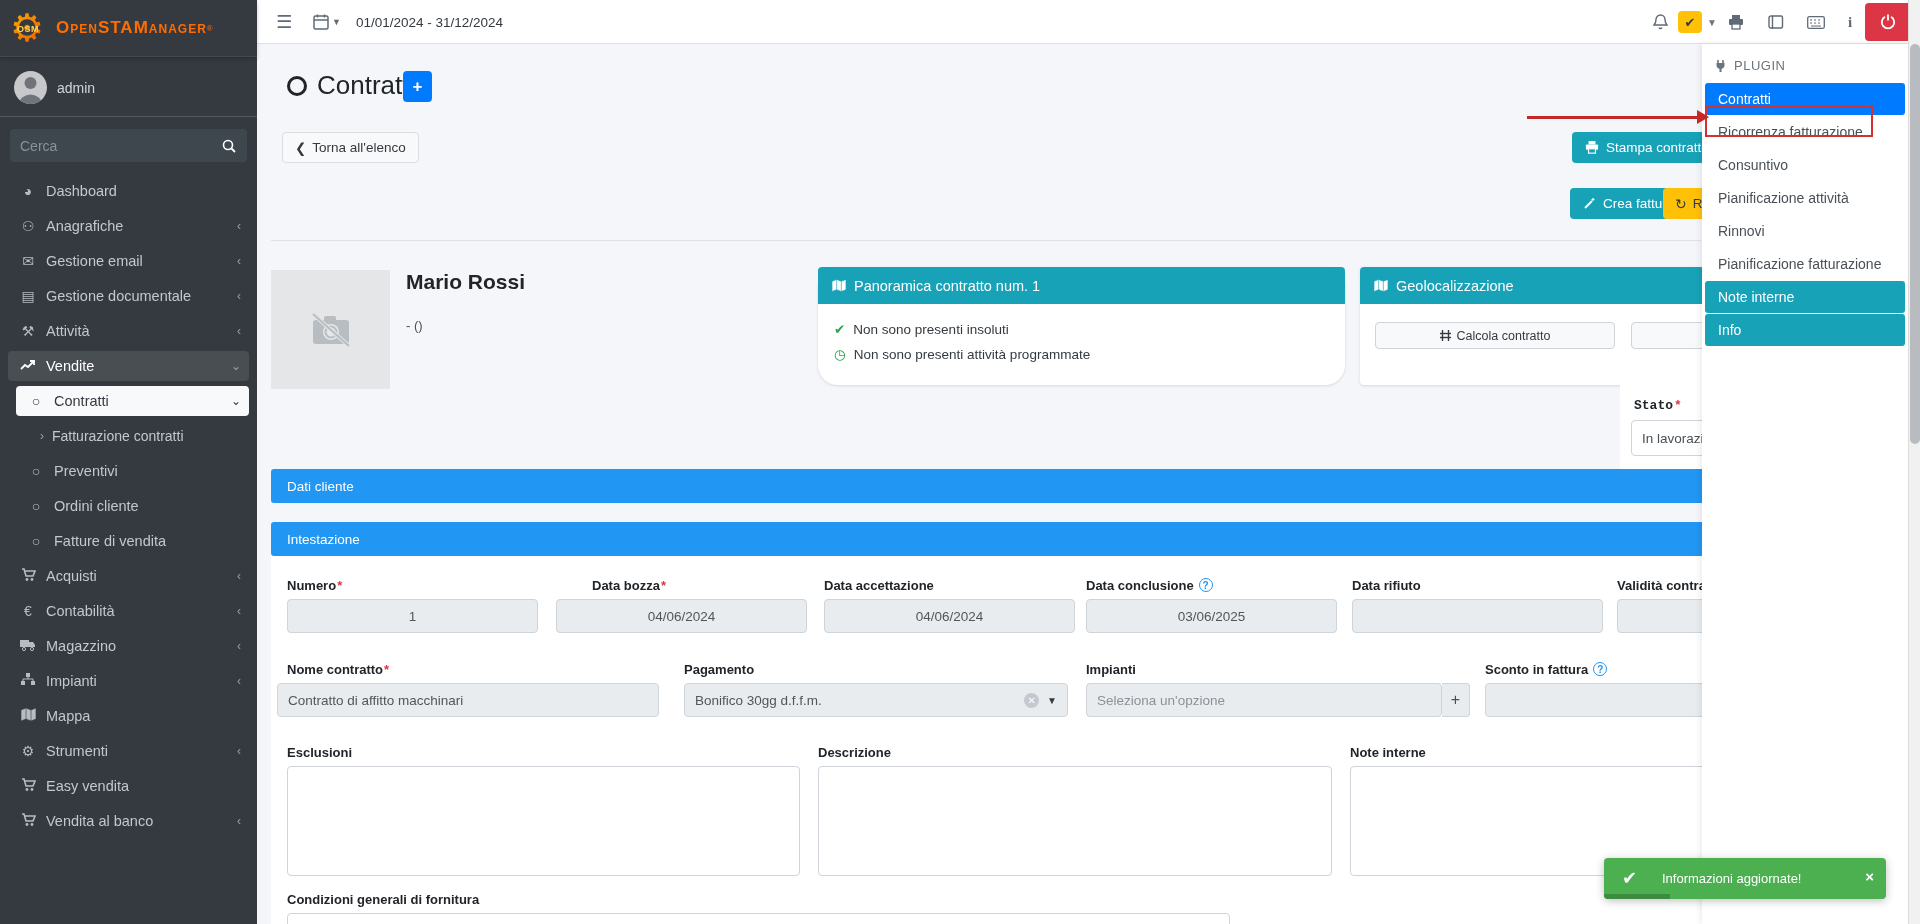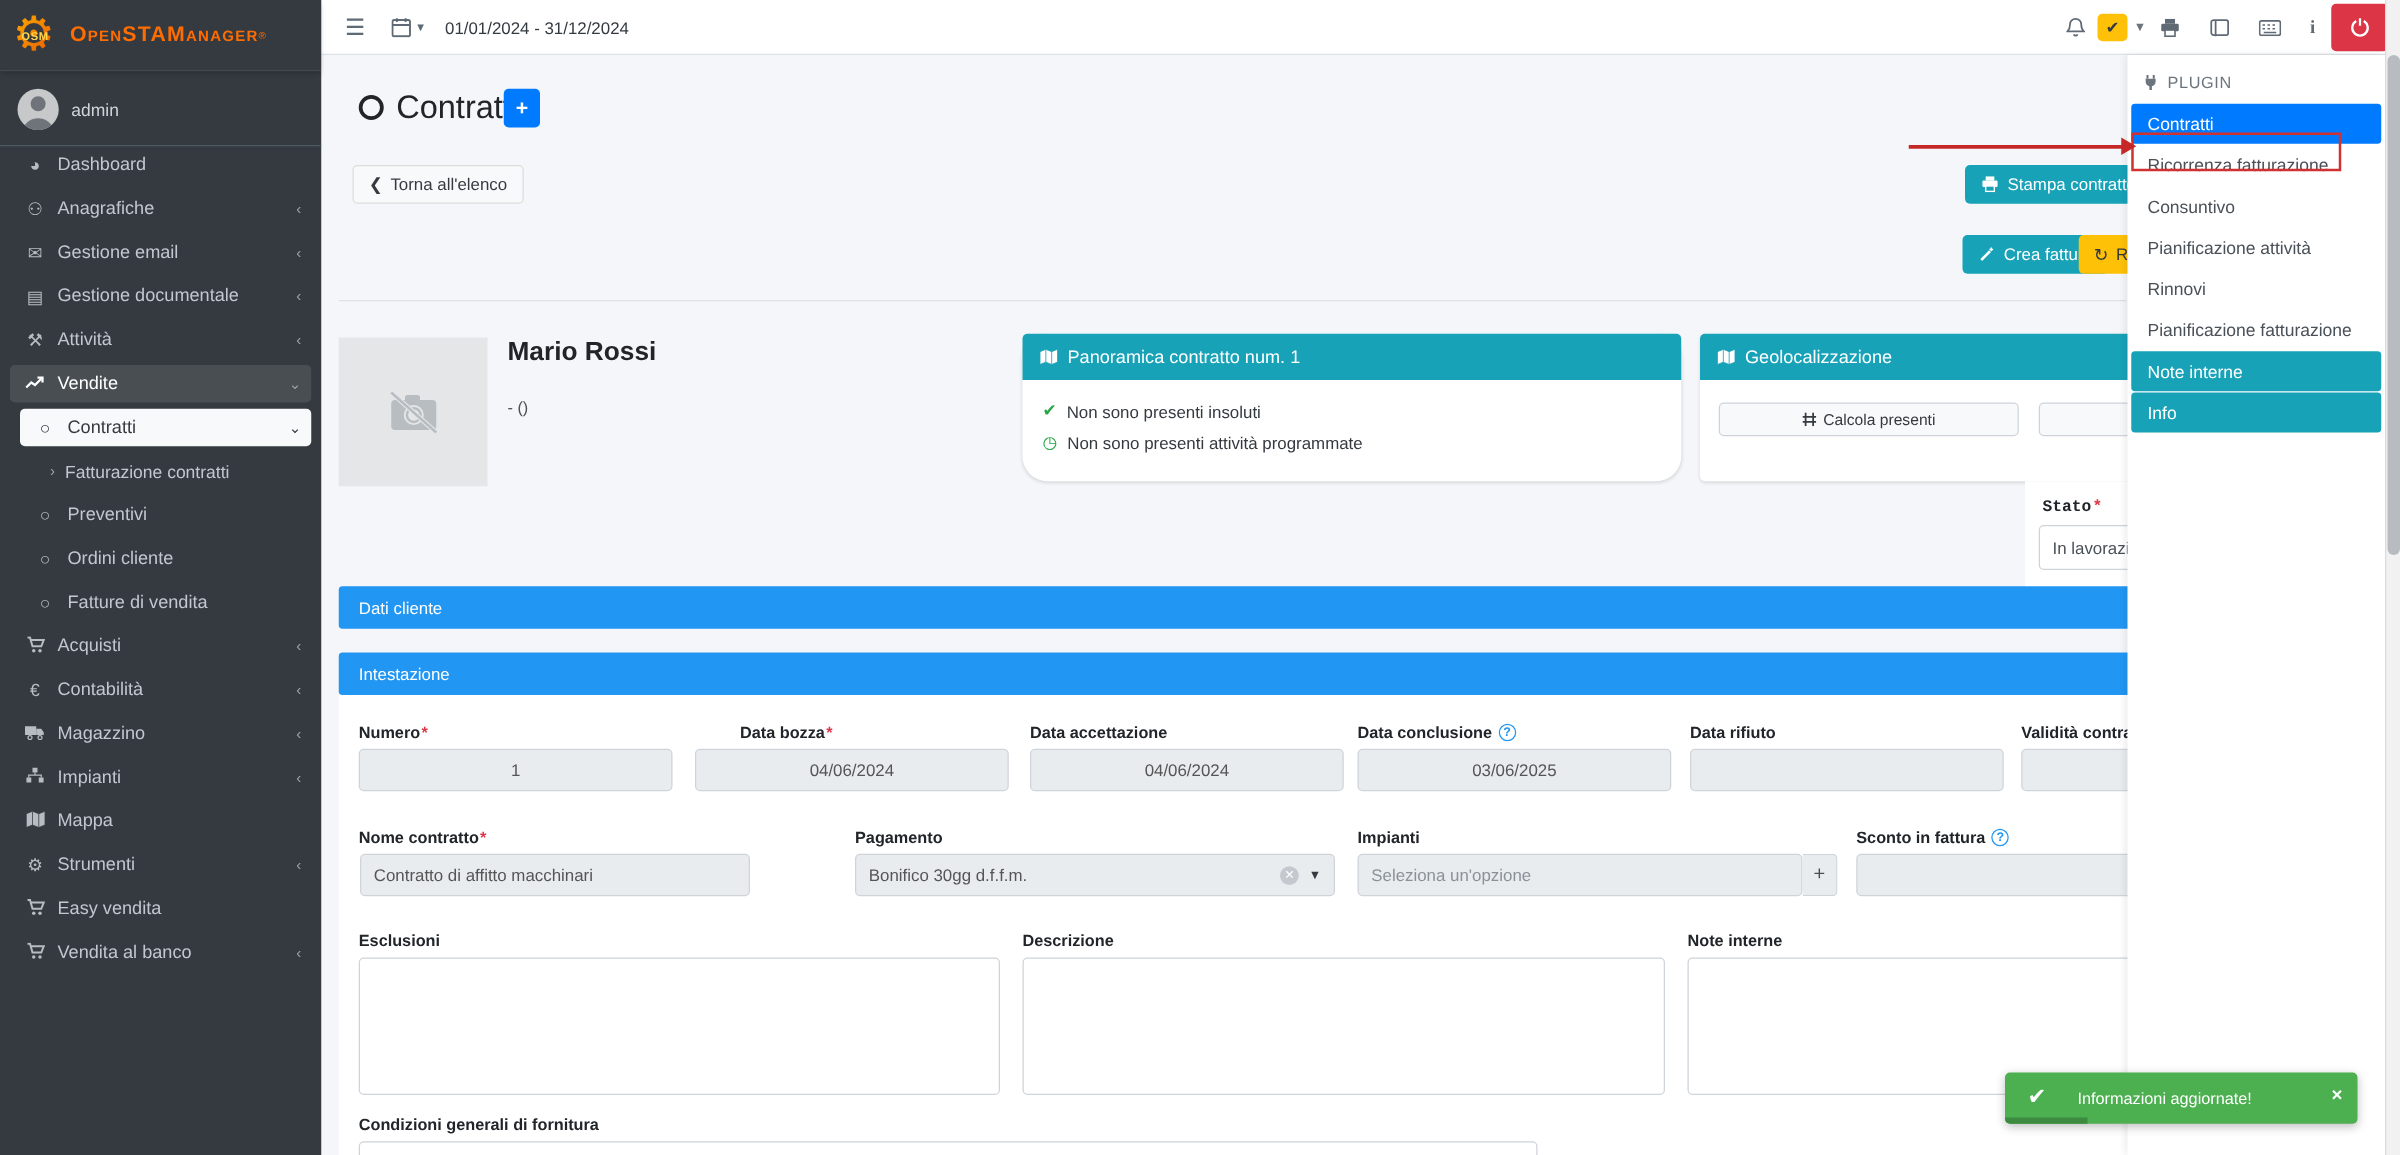--- a/index.html
+++ b/index.html
@@ -114,20 +114,29 @@
   </div>
   <div class="userrow">
     <span class="avatar">
       <svg width="33" height="33" viewBox="0 0 33 33">
           <circle cx="16.5" cy="12" r="6" fill="#6e7479"></circle>
           <path d="M4 33 a13 13 0 0 1 25 0 Z" fill="#6e7479"></path>
         </svg>
     </span>
     <span class="user-name">admin</span>
   </div>
+  <div class="searchrow">
+    <input class="search-input" placeholder="Cerca" style="">
+    <button class="search-btn">
+      <svg width="14" height="14" viewBox="0 0 14 14">
+          <circle cx="6" cy="6" r="4.5" fill="none" stroke="#fff" stroke-width="1.6"></circle>
+          <line x1="9.5" y1="9.5" x2="13" y2="13" stroke="#fff" stroke-width="1.8"></line>
+        </svg>
+    </button>
+  </div>
   <div class="nav-items">
     <div class="nav-item">
         <span class="ni-icon">◕</span>
         <span>Dashboard</span>
       </div>
     <div class="nav-item">
         <span class="ni-icon">⚇</span>
         <span>Anagrafiche</span>
         <span class="chev">‹</span>
       </div>
@@ -361,21 +370,21 @@
     <span>Geolocalizzazione</span>
   </div>
   <div style="display:flex;gap:16px;padding:18px 15px 0 15px;">
     <div class="geo-btn" style="width:240px;">
       <svg width="11" height="11" viewBox="0 0 11 11">
           <line x1="2.5" y1="0" x2="2.5" y2="11" stroke="#343a40" stroke-width="1.4"></line>
           <line x1="8.5" y1="0" x2="8.5" y2="11" stroke="#343a40" stroke-width="1.4"></line>
           <line x1="0" y1="3.5" x2="11" y2="3.5" stroke="#343a40" stroke-width="1.4"></line>
           <line x1="0" y1="7.5" x2="11" y2="7.5" stroke="#343a40" stroke-width="1.4"></line>
         </svg>
-      <span>Calcola presenti</span>
+      <span>Calcola contratto</span>
     </div>
     <div class="geo-btn" style="width:240px;"></div>
   </div>
 </div>
 
 <div class="stato-card"></div>
 <div class="stato-label f-label"><span>Stato</span><span class="req">*</span></div>
 <div class="stato-select">
     <span>In lavorazione</span>
   </div>
@@ -395,21 +404,21 @@
 <div class="f-label" style="left:824px;top:578px;"><span>Data accettazione</span></div>
 <input class="f-input center" style="left: 824px; top: 599px; width: 251px;" value="04/06/2024">
 <div class="f-label" style="left:1086px;top:578px;"><span>Data conclusione</span><span class="help-circle">?</span></div>
 <input class="f-input center" style="left: 1086px; top: 599px; width: 251px;" value="03/06/2025">
 <div class="f-label" style="left:1352px;top:578px;"><span>Data rifiuto</span></div>
 <input class="f-input center" style="left: 1352px; top: 599px; width: 251px;" value="">
 <div class="f-label" style="left:1617px;top:578px;"><span>Validità contratto</span></div>
 <input class="f-input center" style="left: 1617px; top: 599px; width: 251px;" value="">
 
 <div class="f-label" style="left:287px;top:662px;"><span>Nome contratto</span><span class="req">*</span></div>
-<input class="f-input" style="left: 288px; top: 683px; width: 312px;" value="Contratto di affitto macchinari">
+<input class="f-input" style="left: 277px; top: 683px; width: 382px;" value="Contratto di affitto macchinari">
 <div class="f-label" style="left:684px;top:662px;"><span>Pagamento</span></div>
 <div class="f-select" style="left:684px;top:683px;width:384px;">
   <span>Bonifico 30gg d.f.f.m.</span>
   <span class="sel-clear">✕</span>
   <span class="sel-caret">▼</span>
 </div>
 <div class="f-label" style="left:1086px;top:662px;"><span>Impianti</span></div>
 <div class="f-select" style="left:1086px;top:683px;width:356px;color:#8a9199;">
     <span>Seleziona un'opzione</span>
   </div>

